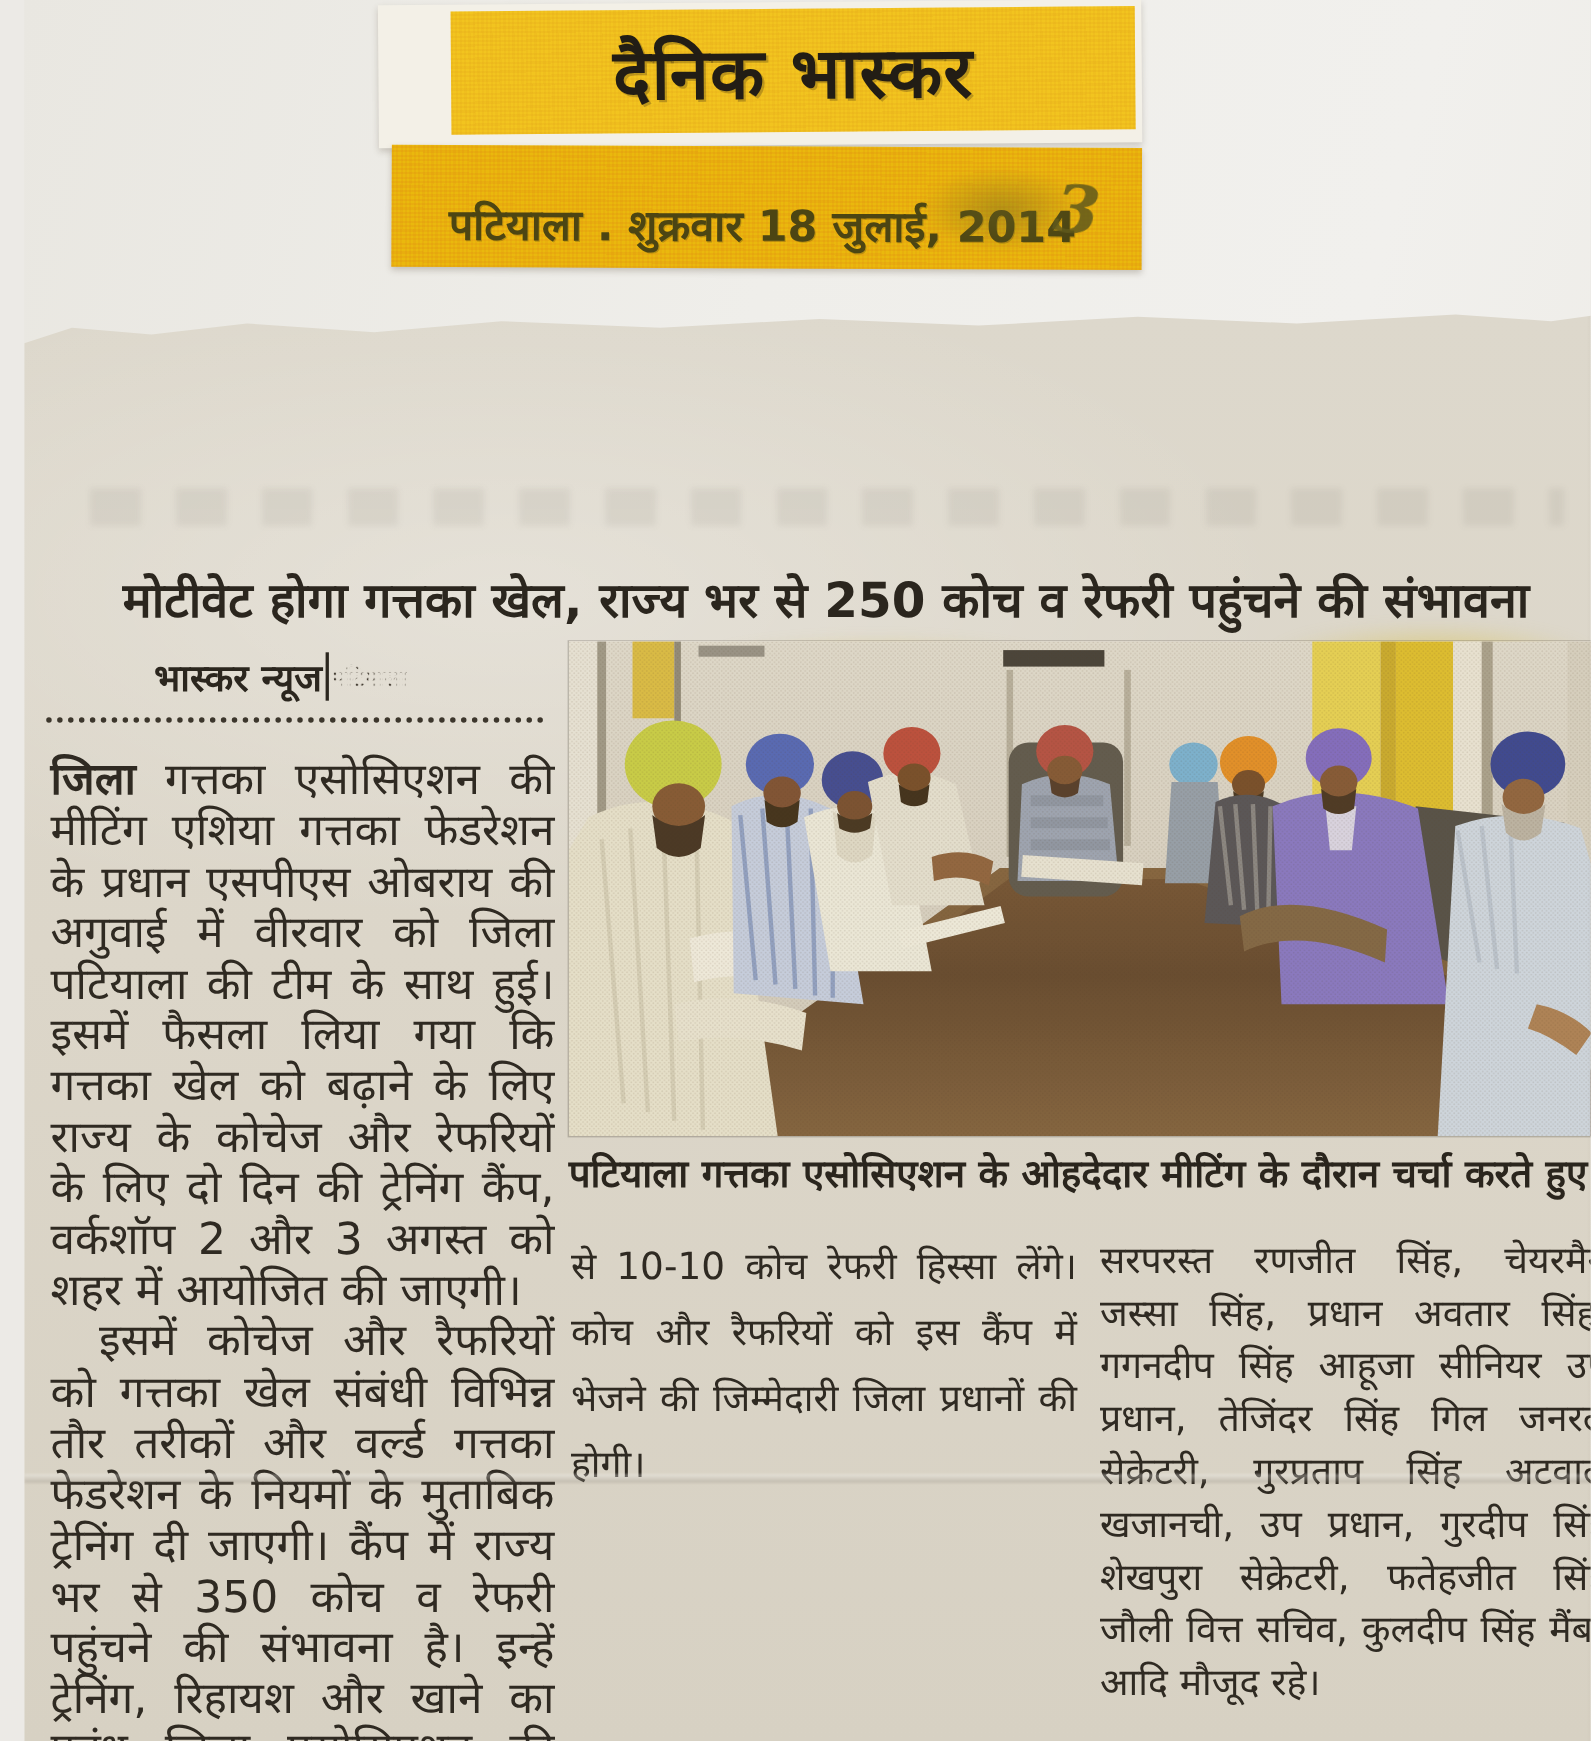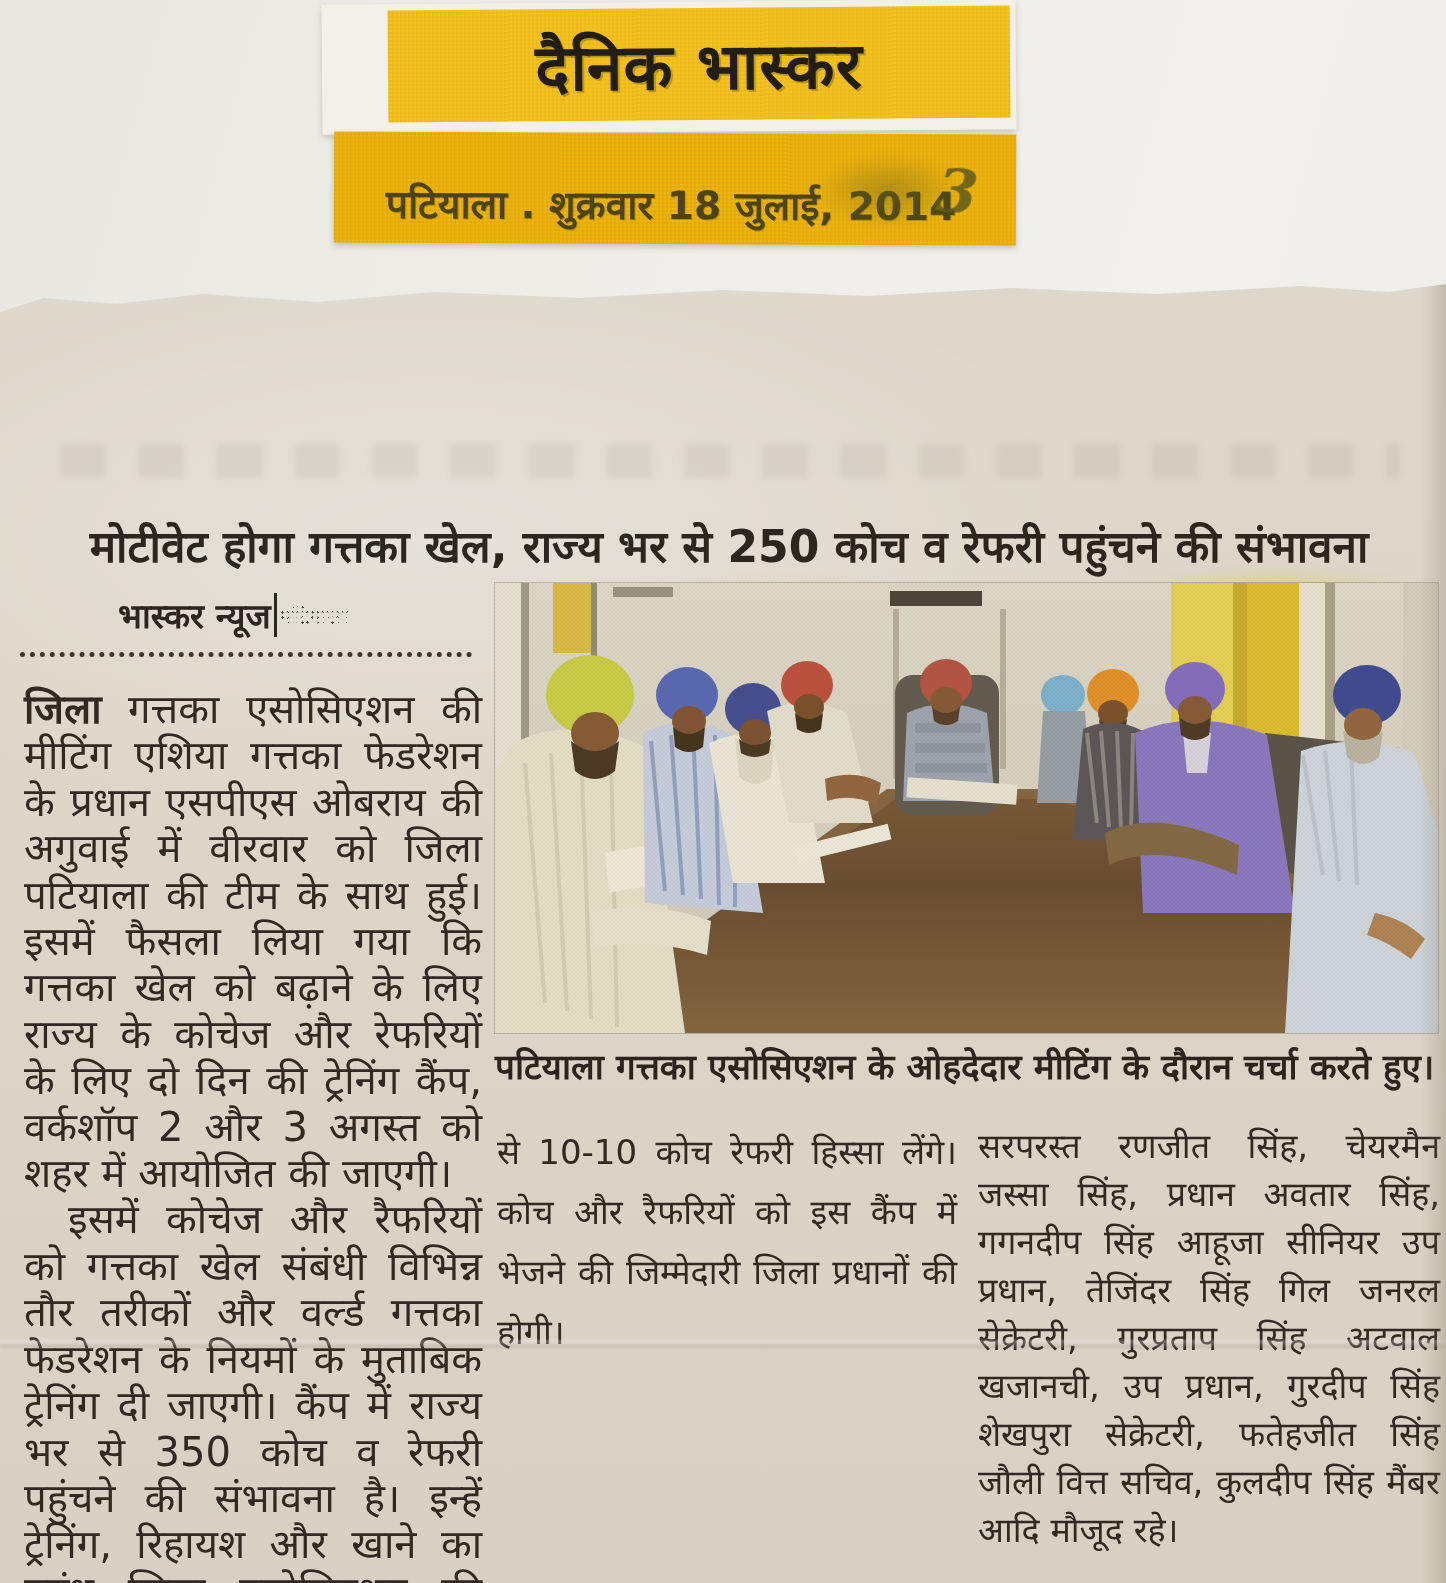--- a/index.html
+++ b/index.html
@@ -3,21 +3,21 @@
 <meta charset="utf-8">
 <style>
   html,body{margin:0;padding:0;}
   body{
     width:1446px;height:1583px;
     font-family:"DejaVu Sans","Liberation Sans",sans-serif;
     background:#eceae6;
     position:relative;overflow:hidden;
   }
   .scan{position:absolute;inset:0;
-    background:linear-gradient(105deg,#e9e7e1 0%,#efeeea 40%,#f1f0ed 70%,#eceae4 100%);}
+    background:linear-gradient(105deg,#e9e7e1 0%,#efeeea 40%,#f1f0ed 70%,#eceae4 100%);margin-left:22px;}
   
   .masthead-backing{
     position:absolute;left:322px;top:2px;width:694px;height:130px;
     background:#f3f0e7;transform:rotate(-.45deg);
     box-shadow:0 3px 6px rgba(90,80,60,.25);
   }
   .masthead-label{
     position:absolute;left:388px;top:8px;width:622px;height:112px;
     background:
       repeating-linear-gradient(0deg,rgba(214,140,20,.12) 0 2px,transparent 2px 4px),

